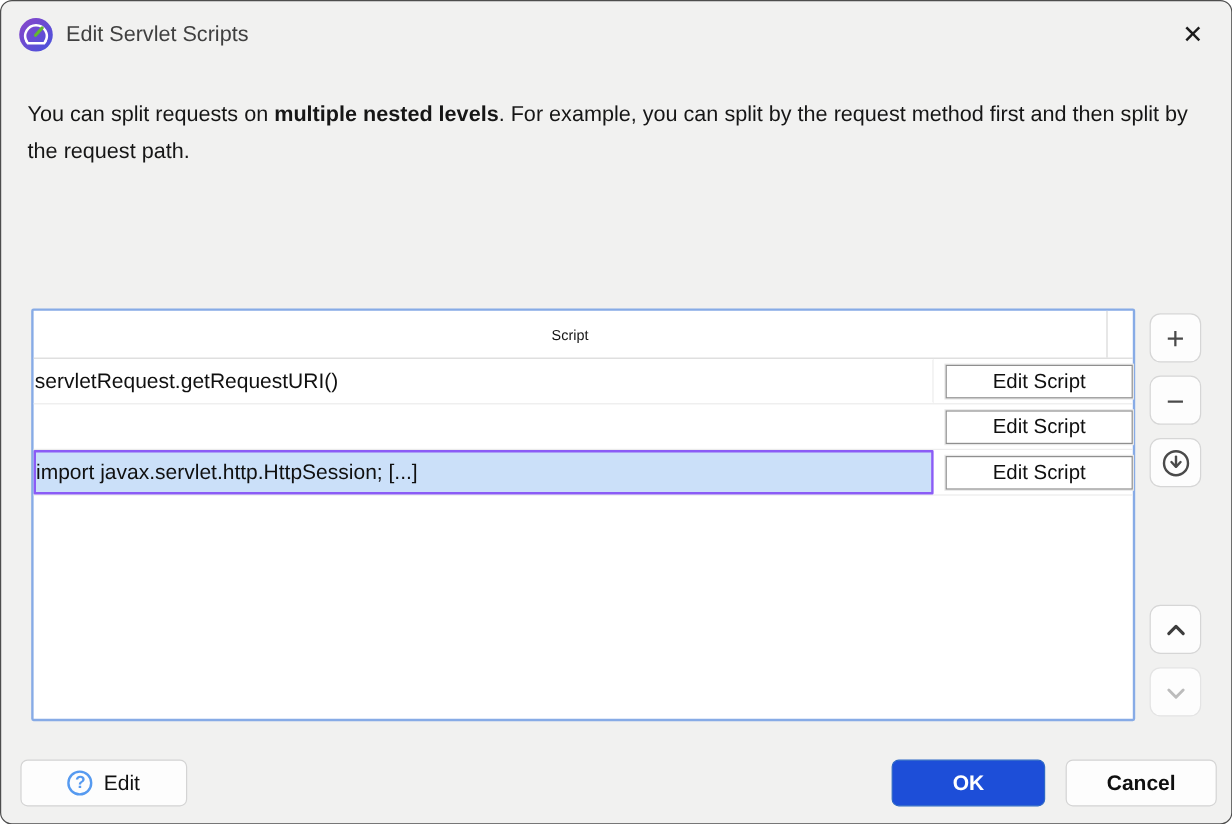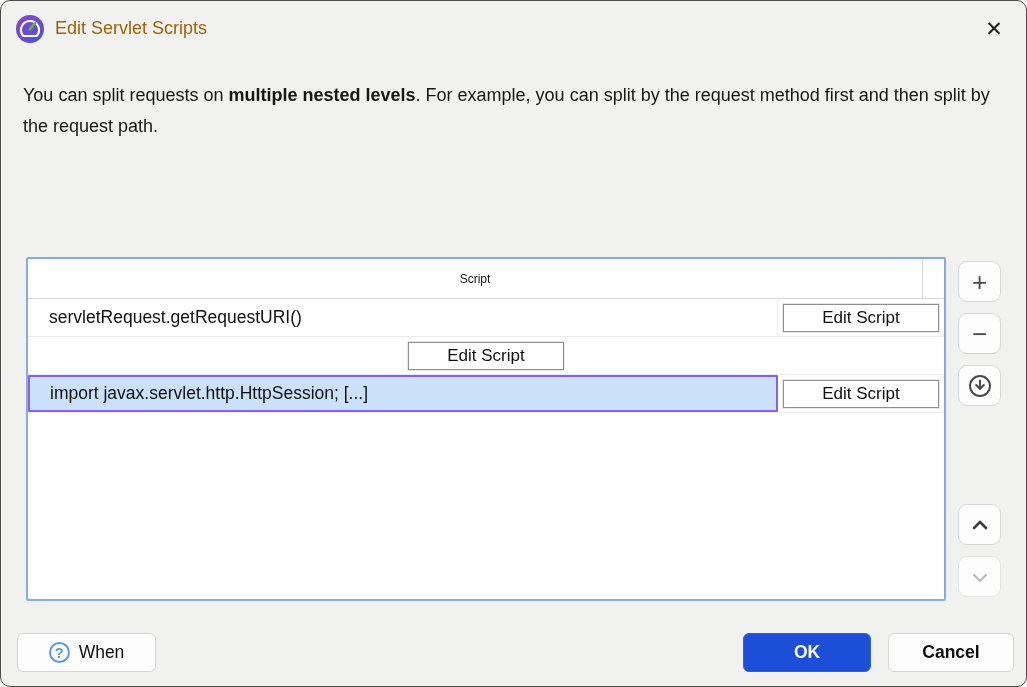--- a/index.html
+++ b/index.html
@@ -6,21 +6,21 @@
   html, body { width: 1027px; height: 687px; background: #ffffff; font-family: "Liberation Sans", sans-serif; }
   .dialog {
     position: absolute; left: 0; top: 0; width: 1027px; height: 687px;
     background: #f1f1f0; border: 1px solid #4d4d4d; border-radius: 10px;
     overflow: hidden; color: #111;
   }
 
   
   .titlebar { position: absolute; left: 0; top: 0; width: 100%; height: 56px; }
   .app-icon { position: absolute; left: 14px; top: 13px; width: 30px; height: 30px; }
-  .title { position: absolute; left: 54px; top: 17px; font-size: 18px; font-weight: 500; color: #a16207; }
+  .title { position: absolute; left: 54px; top: 17px; font-size: 18px; font-weight: 500; color: #404040; }
   .close-btn {
     position: absolute; right: 16px; top: 12px; width: 32px; height: 32px;
     display: flex; align-items: center; justify-content: center;
     font-size: 21px; font-weight: 300; color: #1b1b1b; cursor: pointer; background: transparent; border: none;
   }
 
   
   .para { position: absolute; left: 22px; width: 986px; font-size: 18px; line-height: 31px; color: #161616; }
   .para b { font-weight: 700; }
   #para1 { top: 79px; }
@@ -32,28 +32,28 @@
     background: #ffffff; border: 2px solid #87abe6; border-radius: 2px;
   }
   .thead { display: flex; height: 40px; border-bottom: 1px solid #d8d8d8; }
   .th-script {
     width: 895px; display: flex; align-items: center; justify-content: center;
     font-size: 12px; color: #141414; border-right: 1px solid #d8d8d8;
   }
   .th-action { flex: 1; }
   .trow { display: flex; height: 38px; border-bottom: 1px solid #ececec; }
   .td-script {
-    width: 750px; display: flex; align-items: center; padding: 0 20px;
+    width: 750px; display: flex; align-items: center; padding: 0 0;
     font-size: 17.5px; color: #101010; white-space: nowrap; overflow: hidden;
     border: 1px solid transparent; border-right: 1px solid #ececec;
   }
   .trow.selected .td-script {
     background: #cbe0f9; border: 2px solid #8b5cf6; border-radius: 1px;
   }
-  .td-action { flex: 1; display: flex; align-items: center; justify-content: center; }
+  .td-action { flex: 1; display: flex; align-items: center; justify-content: flex-end; }
   .edit-btn {
     width: 156px; height: 28px; background: #ffffff;
     border: 1px solid #8f8f8f; box-shadow: 0 0 0 1px #e7e7e7;
     font-family: "Liberation Sans", sans-serif; font-size: 17px; color: #0f0f0f; cursor: pointer;
   }
 
   
   .tool-btn {
     position: absolute; left: 957px; width: 43px; height: 41px;
     background: #fdfdfd; border: 1px solid #d6d6d6; border-radius: 9px;
@@ -157,21 +157,21 @@
   <button class="tool-btn" id="btn-down">
     <svg width="24" height="24" viewBox="0 0 24 24">
       <polyline points="6,10 12,16 18,10" fill="none" stroke="#bcbcbc" stroke-width="2.4" stroke-linecap="round" stroke-linejoin="round"></polyline>
     </svg>
   </button>
 
   <button class="footer-btn btn-light" id="help-btn">
     <span class="help-circle">
         <span>?</span>
       </span>
-    <span>When</span>
+    <span>Edit</span>
   </button>
   <button class="footer-btn" id="ok-btn">
     <span>OK</span>
   </button>
   <button class="footer-btn btn-light" id="cancel-btn">
     <span>Cancel</span>
   </button>
 
 </div>
 

